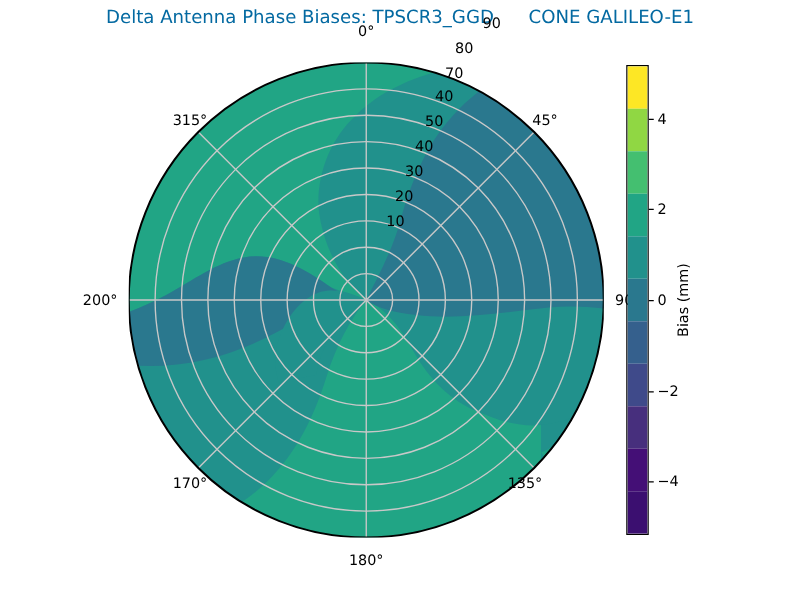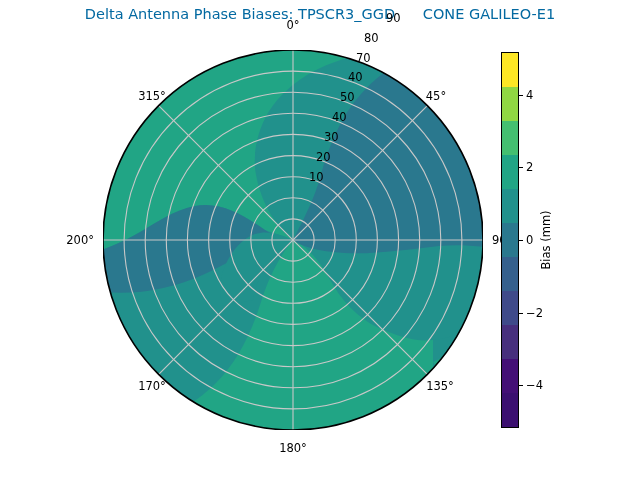--- a/index.html
+++ b/index.html
@@ -197,21 +197,21 @@
     <span class="r-tick-label" style="left:237px; top:40px;">50</span>
     <span class="r-tick-label" style="left:245px; top:20px;">40</span>
     <span class="r-tick-label" style="left:253px; top:1px;">70</span>
     <span class="r-tick-label" style="left:261px; top:-19px;">80</span>
     <span class="r-tick-label" style="left:269px; top:-39px;margin-left:14px;">90</span>
   </div>
 
   <span class="theta-tick-label" style="left:293px; top:32px;  transform:translate(-50%,-100%);">0°</span>
   <span class="theta-tick-label" style="left:436px; top:96px;  transform:translate(-50%,-50%);">45°</span>
   <span class="theta-tick-label" style="left:492px; top:240px; transform:translate(0,-50%);">90°</span>
-  <span class="theta-tick-label" style="left:440px; top:386px; transform:translate(-50%,-50%);">135°</span>
+  <span class="theta-tick-label" style="left:420px; top:386px; transform:translate(-50%,-50%);">135°</span>
   <span class="theta-tick-label" style="left:293px; top:448px; transform:translate(-50%,-50%);">180°</span>
   <span class="theta-tick-label" style="left:152px; top:386px; transform:translate(-50%,-50%);">170°</span>
   <span class="theta-tick-label" style="left:94px;  top:240px; transform:translate(-100%,-50%);">200°</span>
   <span class="theta-tick-label" style="left:152px; top:96px;  transform:translate(-50%,-50%);">315°</span>
 
   <div id="colorbar-wrap">
     <div id="colorbar-bands">
         <div class="cbar-band" style="background: rgb(253, 231, 37); height: 9.09091%;"></div>
         <div class="cbar-band" style="background: rgb(144, 215, 67); height: 9.09091%;"></div>
         <div class="cbar-band" style="background: rgb(68, 191, 112); height: 9.09091%;"></div>

